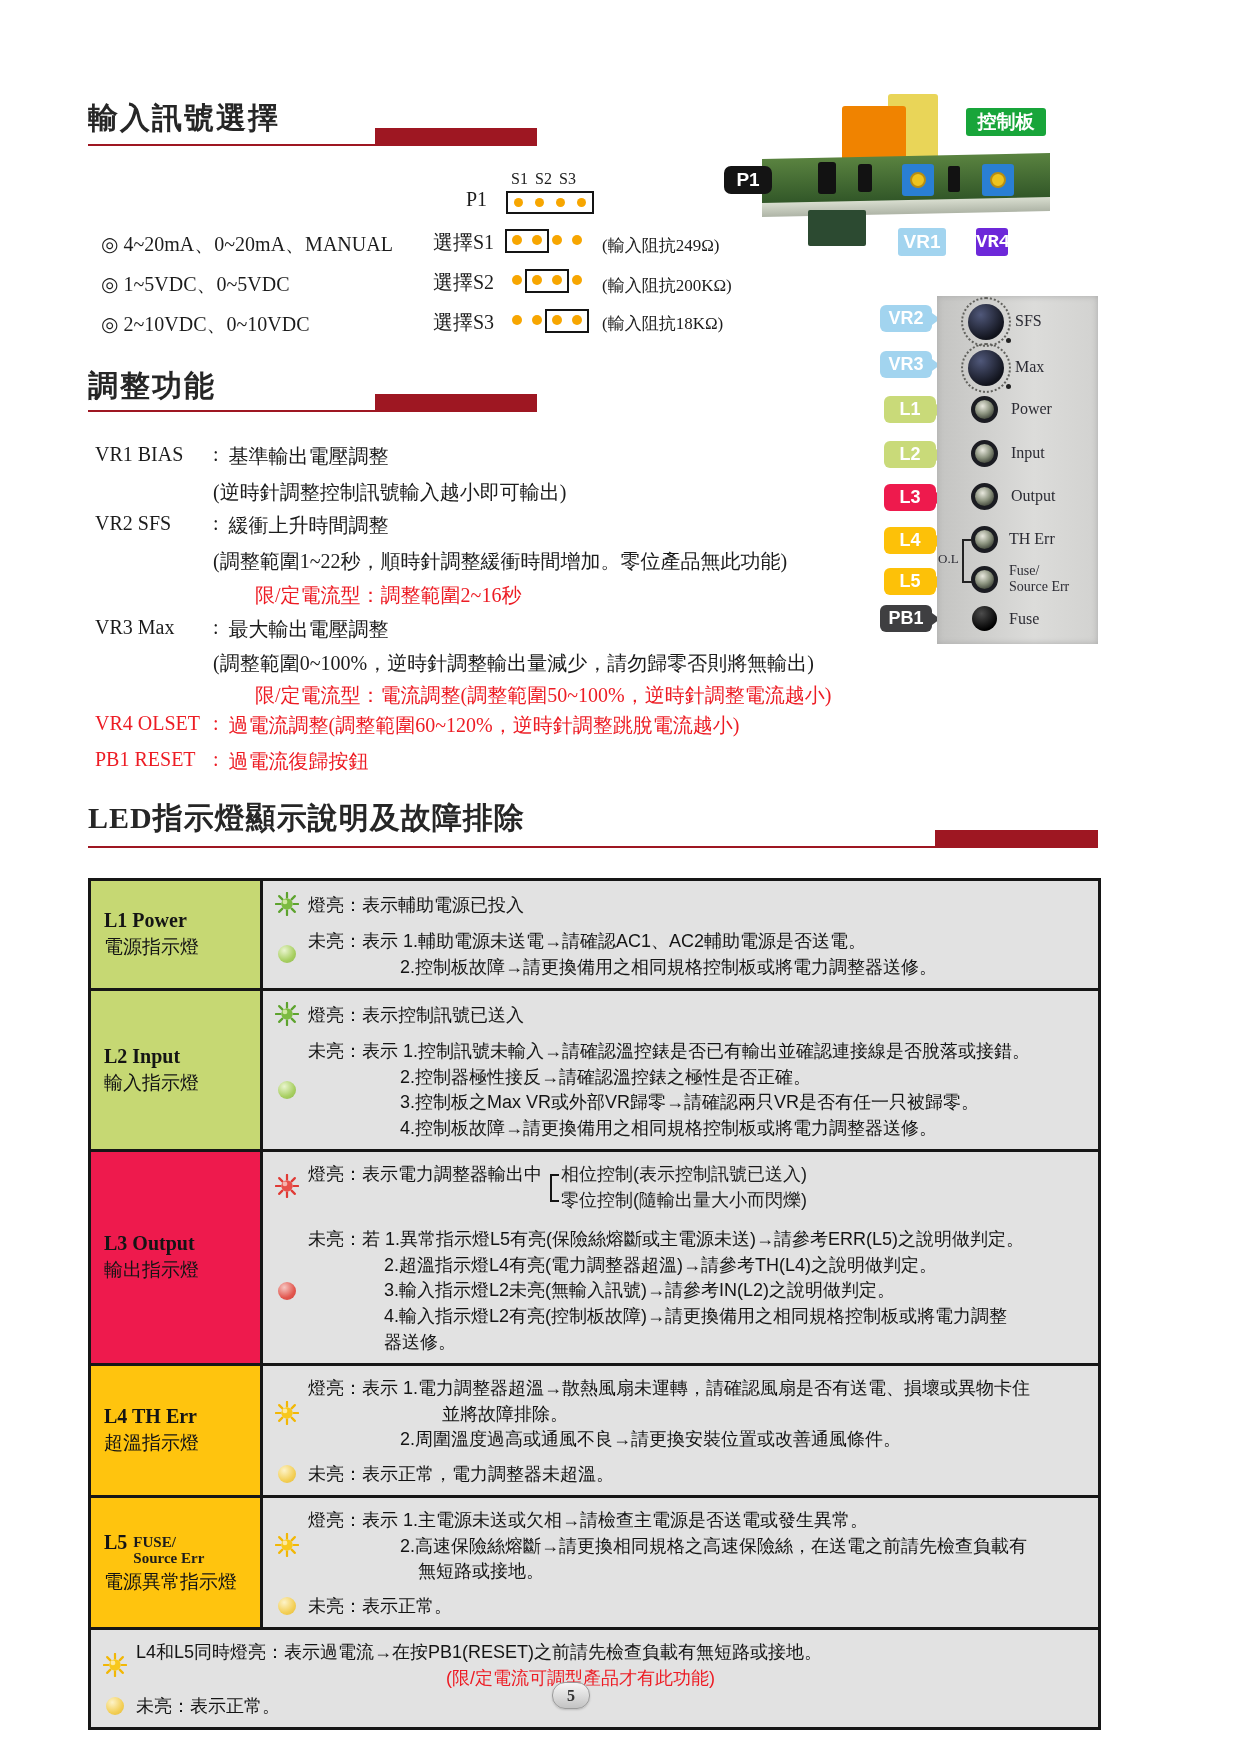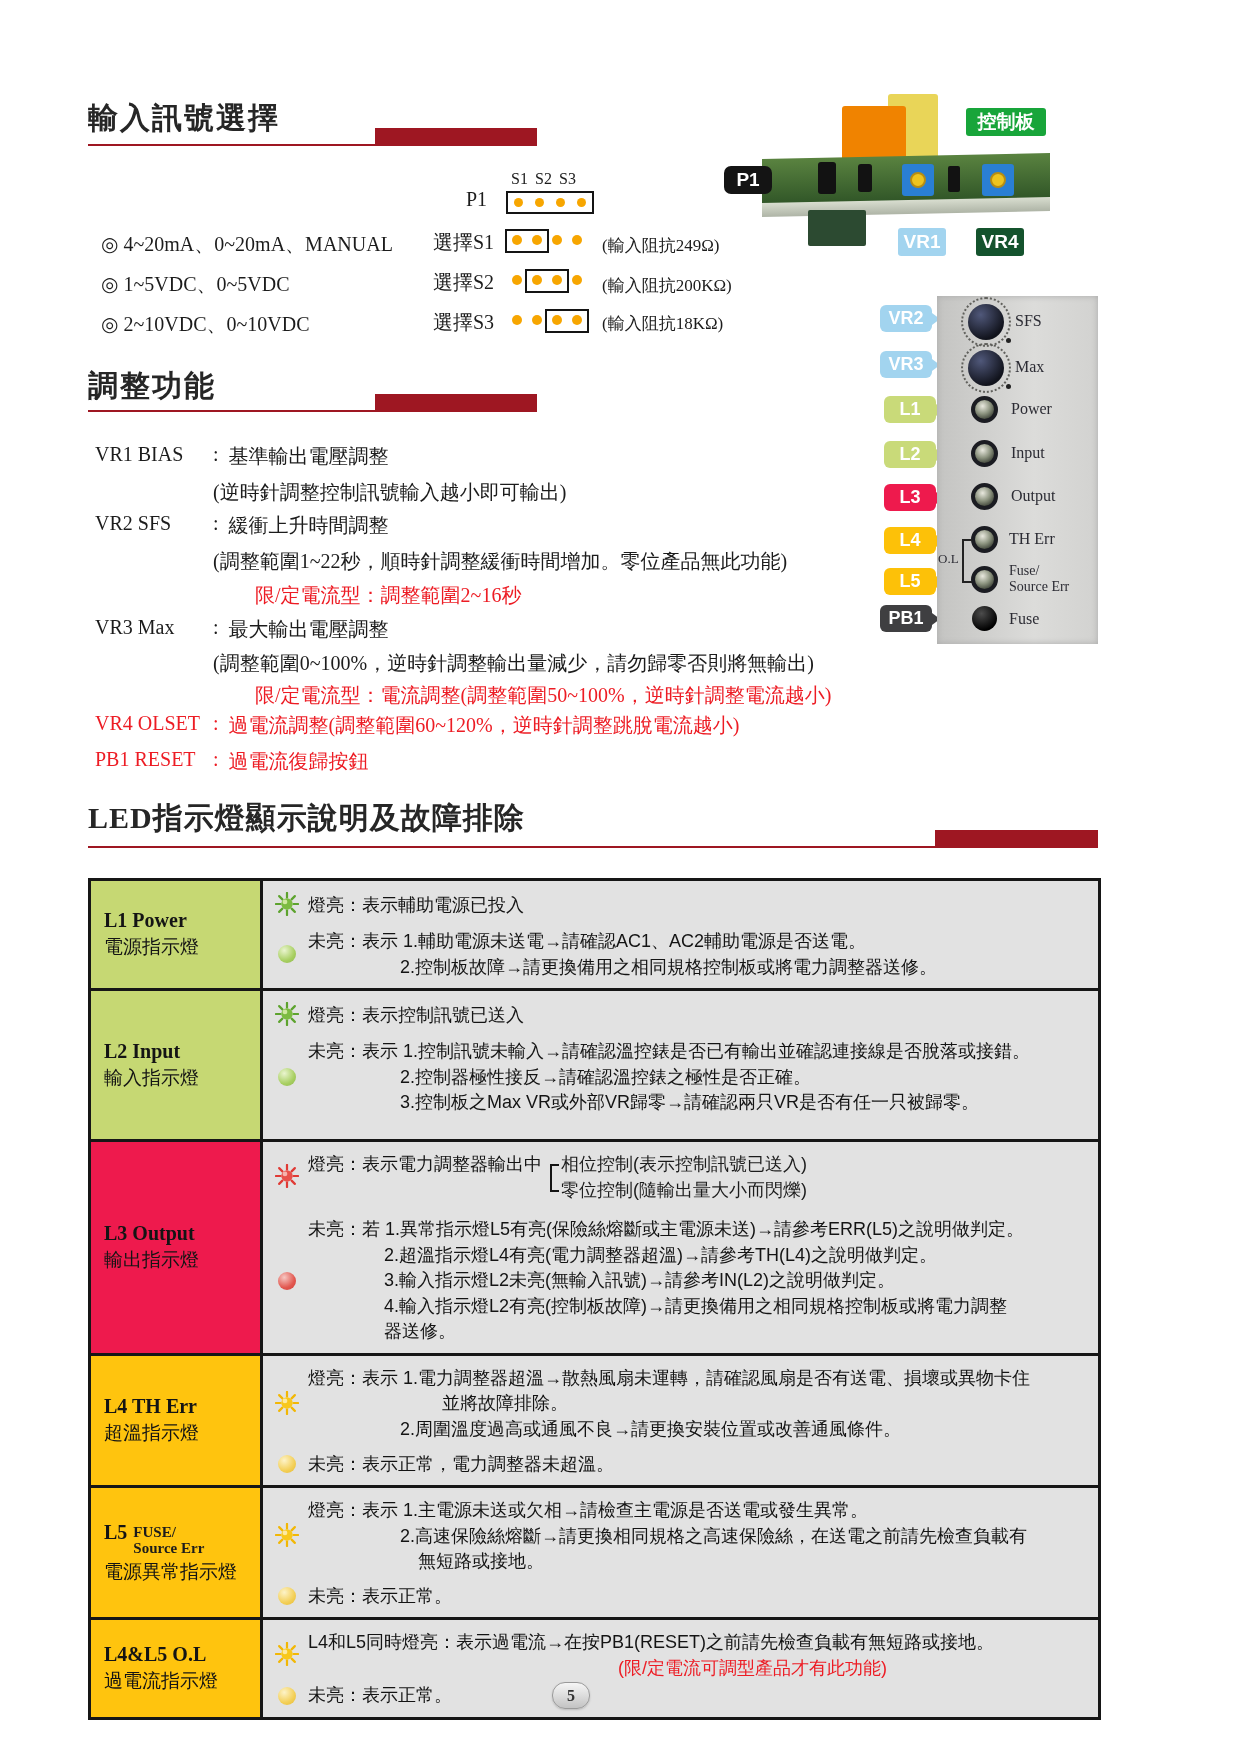--- a/index.html
+++ b/index.html
@@ -142,21 +142,21 @@
       <div class="abs" style="left:8px;top:8px;width:16px;height:16px;border-radius:50%;background:#edc41f;border:2px solid #b78d12;box-sizing:border-box;"></div>
     </div>
     <div class="abs" style="left:222px;top:72px;width:32px;height:32px;background:#2a7fd4;border-radius:3px;">
       <div class="abs" style="left:8px;top:8px;width:16px;height:16px;border-radius:50%;background:#edc41f;border:2px solid #b78d12;box-sizing:border-box;"></div>
     </div>
     <div class="abs" style="left:48px;top:118px;width:58px;height:36px;background:#2c4a31;border-radius:2px;"></div>
   </div>
   <div class="blabel" style="left:966px;top:108px;width:80px;background:#18a53a;">控制板</div>
   <div class="blabel" style="left:724px;top:166px;width:48px;background:#141414;border-radius:7px;">P1</div>
   <div class="blabel" style="left:898px;top:228px;width:48px;background:#a2d4ef;">VR1</div>
-  <div class="blabel" style="left:976px;top:228px;width:48px;background:#14532d;">VR4</div>
+  <div class="blabel" style="left:976px;top:228px;width:32px;background:#6d28d9;font-family:Liberation Mono, monospace;">VR4</div>
 
   <div class="sec-head" style="left:88px;top:366px;">調整功能</div>
   <div class="rule" style="left:88px;top:410px;width:449px;"></div>
   <div class="rule-bar" style="left:375px;top:394px;width:162px;"></div>
 
   <div class="aline" style="top:443px;">
     <span class="alabel">VR1 BIAS</span>
     <span class="asep">:</span>
     <span>基準輸出電壓調整</span>
   </div>
@@ -296,20 +296,21 @@
           <div class="elines">
               <p class="eline">燈亮：表示控制訊號已送入</p>
             </div>
         </div>
         <div class="entry">
           <span class="icol"><span class="odot" style="background:radial-gradient(circle at 35% 30%,#eaf5cf,#a8cf62 60%,#8db84a);"></span></span>
           <div class="elines">
             <p class="eline">未亮：表示 1.控制訊號未輸入→請確認溫控錶是否已有輸出並確認連接線是否脫落或接錯。</p>
             <p class="eline i92">2.控制器極性接反→請確認溫控錶之極性是否正確。</p>
             <p class="eline i92">3.控制板之Max VR或外部VR歸零→請確認兩只VR是否有任一只被歸零。</p>
+            <p class="eline i92">4.控制板故障→請更換備用之相同規格控制板或將電力調整器送修。</p>
           </div>
         </div>
       </div>
     </div>
 
     <div class="trow" style="min-height:203px;">
       <div class="lc bg-crimson">
         <div class="en">L3 Output</div>
         <div class="zh">輸出指示燈</div>
       </div>
@@ -423,24 +424,20 @@
         <div class="entry">
           <span class="icol"><span class="odot" style="background:radial-gradient(circle at 35% 30%,#fdf3c8,#f3cf57 60%,#e4ba33);"></span></span>
           <div class="elines">
               <p class="eline">未亮：表示正常。</p>
             </div>
         </div>
       </div>
     </div>
 
     <div class="trow" style="min-height:77px;">
-      <div class="lc bg-amber">
-        <div class="en rtxt">L4&amp;L5 O.L</div>
-        <div class="zh rtxt">過電流指示燈</div>
-      </div>
       <div class="rc">
         <div class="entry">
           <span class="icol"><svg viewBox="0 0 26 26" width="24" height="24">
                 <g stroke="#f2b705" stroke-width="2.4" stroke-linecap="round">
                   <line x1="13" y1="1" x2="13" y2="6"></line>
                   <line x1="13" y1="20" x2="13" y2="25"></line>
                   <line x1="1" y1="13" x2="6" y2="13"></line>
                   <line x1="20" y1="13" x2="25" y2="13"></line>
                   <line x1="4.5" y1="4.5" x2="8" y2="8"></line>
                   <line x1="18" y1="18" x2="21.5" y2="21.5"></line>

